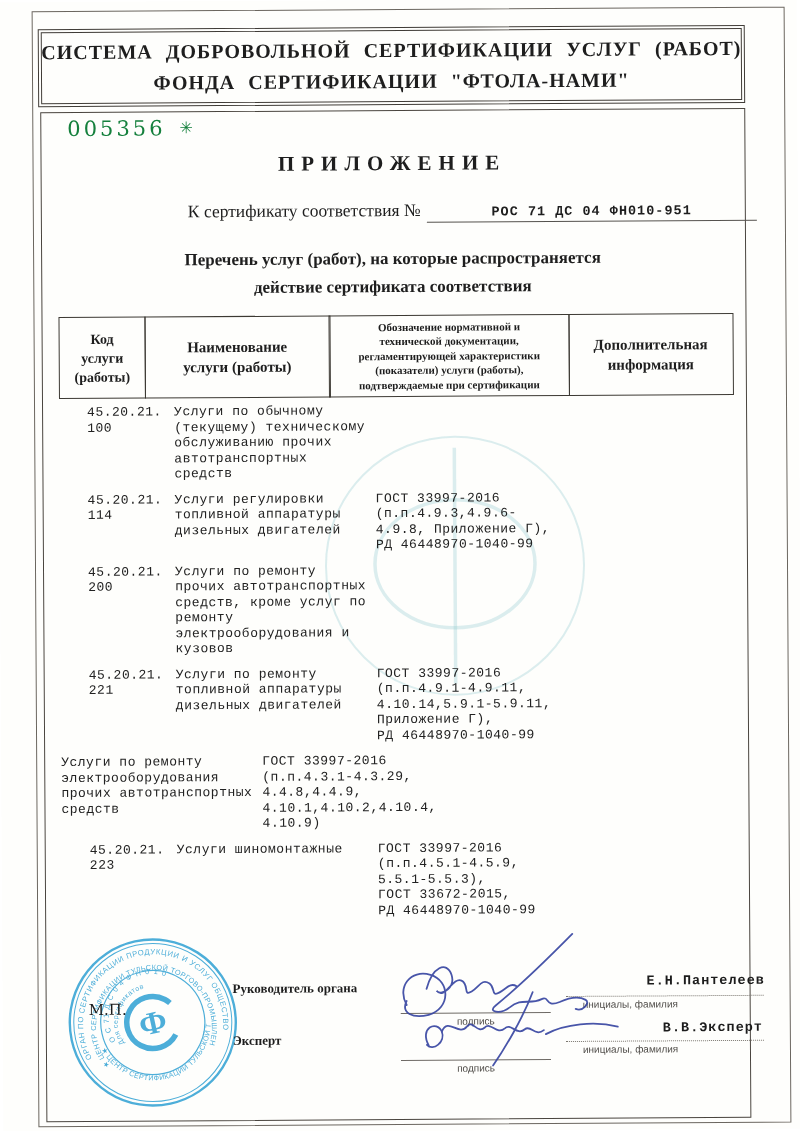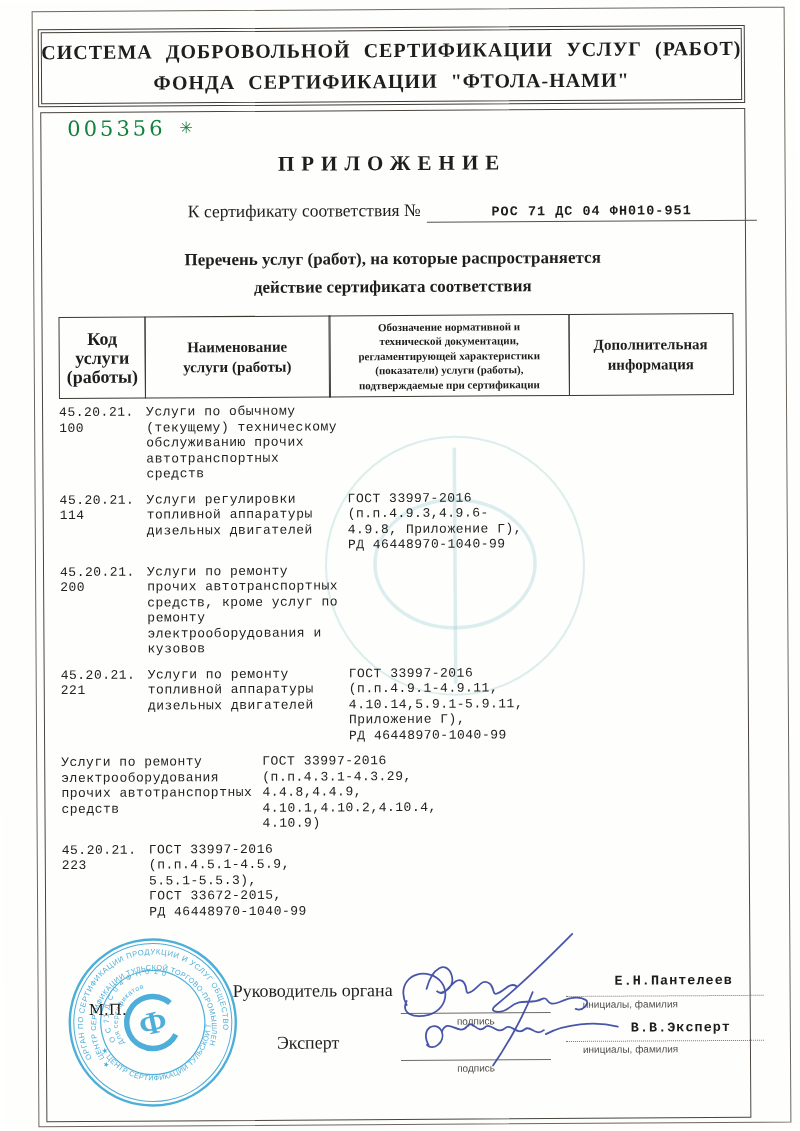--- a/index.html
+++ b/index.html
@@ -16,40 +16,40 @@
   .form-number{position:absolute;left:70px;top:115px;font-family:"DejaVu Serif", serif;font-size:21px;letter-spacing:3px;color:#15803d;}
   .form-number .star{font-size:16px;letter-spacing:0;margin-left:14px;vertical-align:2px;}
   .doc-title{position:absolute;left:43px;top:151px;width:703px;text-align:center;font-weight:bold;font-size:21px;letter-spacing:7px;}
   .cert-line{position:absolute;left:190px;top:200px;white-space:nowrap;}
   .cert-label{font-size:17.5px;}
   .cert-value{display:inline-block;width:330px;margin-left:6px;border-bottom:1.2px solid #55524e;text-align:center;font-family:"Liberation Mono", monospace;font-size:13.5px;font-weight:bold;letter-spacing:1px;padding-bottom:2px;vertical-align:baseline;}
   .subtitle{position:absolute;left:43px;top:245px;width:703px;text-align:center;font-weight:bold;font-size:17px;line-height:28px;}
   .tbl-head{position:absolute;left:60px;top:315px;width:675px;height:82px;display:flex;}
   .th{border:1.5px solid #3c3933;margin-left:-1.5px;display:flex;align-items:center;justify-content:center;text-align:center;font-weight:bold;white-space:pre-line;box-sizing:border-box;}
   .th:first-child{margin-left:0;}
-  .th.c1{width:87px;font-size:18px;line-height:19px;}
+  .th.c1{width:87px;font-size:14px;line-height:19px;}
   .th.c2{width:186px;font-size:15px;line-height:20px;}
   .th.c3{width:241px;font-size:11px;line-height:14.5px;}
   .th.c4{width:165px;font-size:15px;line-height:20px;}
   .tbl-body{position:absolute;left:60px;top:403px;width:690px;font-family:"Liberation Mono", monospace;font-size:13px;line-height:15.5px;letter-spacing:0.5px;color:#222;}
   .t-row{display:flex;margin-bottom:10px;}
   .cell{white-space:pre-line;}
-  .cell-code{width:87px;}
+  .cell-code{margin-left:28px;width:87px;}
   .cell-name{width:201px;}
   .cell-docs{width:240px;}
   .watermark{position:absolute;left:315px;top:426px;opacity:0.9;}
   .stamp{position:absolute;left:62px;top:933px;transform:rotate(-12deg);opacity:0.88;}
   .mp-label{position:absolute;left:86px;top:999px;font-family:"DejaVu Serif", serif;font-size:15px;color:#1b1b1b;}
-  .role{position:absolute;font-weight:normal;font-size:18px;}
+  .role{position:absolute;font-weight:bold;font-size:13px;}
   .role1{left:230px;top:980px;}
-  .role2{left:230px;top:1032px;padding-left:44px;}
+  .role2{left:230px;top:1032px;}
   .sig-line{position:absolute;border-top:1px solid #6e6a65;}
   .dot-line{position:absolute;border-top:1px dotted #7a766f;}
   .caption{position:absolute;font-family:"Liberation Sans", sans-serif;font-size:10px;color:#4f4c48;}
-  .sig-name{position:absolute;font-family:"Liberation Mono", monospace;font-weight:bold;font-size:13.5px;letter-spacing:1px;color:#1c1c1c;}
+  .sig-name{position:absolute;font-family:"Liberation Mono", monospace;font-weight:bold;font-size:13.5px;letter-spacing:1px;color:#1c1c1c;margin-left:32px;}
   .ink{position:absolute;left:380px;top:925px;}
 </style>
 </head>
 <body>
 
 <div class="sheet">
 
   <div class="outer-frame"></div>
 
   <svg class="watermark" width="280" height="280" viewBox="0 0 280 280">
@@ -151,20 +151,21 @@
 средств</div>
       <div class="cell cell-docs">ГОСТ 33997-2016
 (п.п.4.3.1-4.3.29,
 4.4.8,4.4.9,
 4.10.1,4.10.2,4.10.4,
 4.10.9)</div>
     </div>
     <div class="t-row">
       <div class="cell cell-code">45.20.21.
 223</div>
+      <div class="cell cell-name">Услуги шиномонтажные</div>
       <div class="cell cell-docs">ГОСТ 33997-2016
 (п.п.4.5.1-4.5.9,
 5.5.1-5.5.3),
 ГОСТ 33672-2015,
 РД 46448970-1040-99</div>
     </div>
   </div>
 
   <svg class="stamp" width="176" height="176" viewBox="0 0 176 176">
     <defs>

